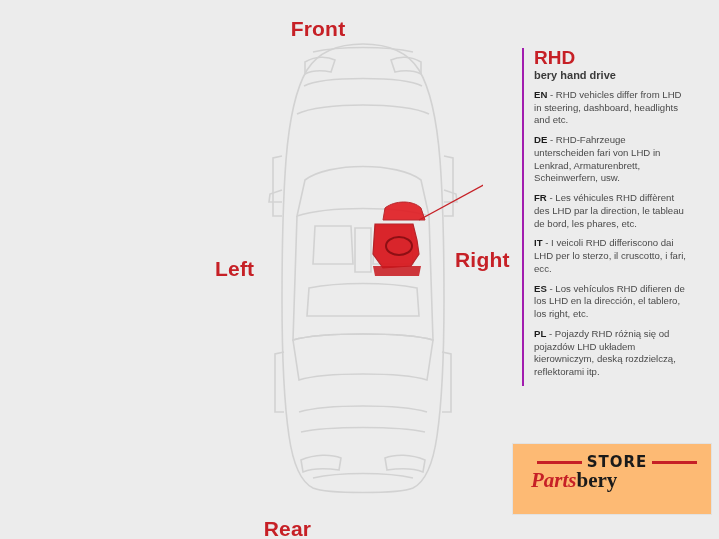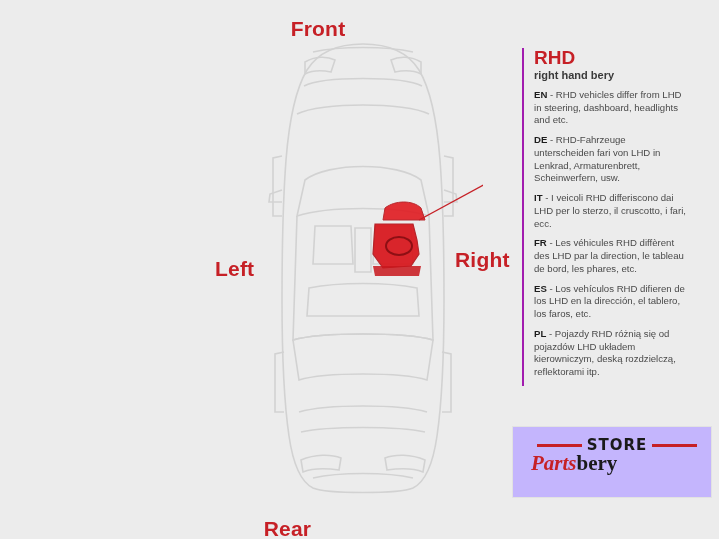--- a/index.html
+++ b/index.html
@@ -74,24 +74,24 @@
   }
   .desc .lang {
     color: #1d1d1d;
     font-weight: bold;
   }
 
   
   .logo {
     position: absolute;
     left: 512px;
-    top: 426px;
+    top: 443px;
     width: 200px;
     height: 72px;
-    background: #c4b5fd;
+    background: #fdba74;
     border: 1px solid #e2e2e2;
     box-sizing: border-box;
   }
   .logo-store {
     position: absolute;
     top: 9px;
     left: 24px;
     width: 160px;
     display: flex;
     align-items: center;
@@ -199,27 +199,27 @@
         <ellipse cx="156" cy="206" rx="13" ry="9" fill="none" stroke="#8e0f14" stroke-width="2"></ellipse>
         <path d="M130 226 L 178 226 L 176 236 L 132 236 Z" fill="#c8161c" opacity="0.85"></path>
       </g>
 
       <line x1="176" y1="180" x2="290" y2="118" stroke="#c62026" stroke-width="1.4"></line>
     </svg>
   </div>
 
   <div class="panel">
     <div class="panel-title">RHD</div>
-    <div class="panel-sub">right hand bery</div>
+    <div class="panel-sub">bery hand drive</div>
 
     <p class="desc"><span class="lang">EN</span><span> - RHD vehicles differ from LHD in steering, dashboard, headlights and etc.</span></p>
     <p class="desc"><span class="lang">DE</span><span> - RHD-Fahrzeuge unterscheiden fari von LHD in Lenkrad, Armaturenbrett, Scheinwerfern, usw.</span></p>
+    <p class="desc"><span class="lang">FR</span><span> - Les véhicules RHD diffèrent des LHD par la direction, le tableau de bord, les phares, etc.</span></p>
     <p class="desc"><span class="lang">IT</span><span> - I veicoli RHD differiscono dai LHD per lo sterzo, il cruscotto, i fari, ecc.</span></p>
-    <p class="desc"><span class="lang">FR</span><span> - Les véhicules RHD diffèrent des LHD par la direction, le tableau de bord, les phares, etc.</span></p>
-    <p class="desc"><span class="lang">ES</span><span> - Los vehículos RHD difieren de los LHD en la dirección, el tablero, los faros, etc.</span></p>
+    <p class="desc"><span class="lang">ES</span><span> - Los vehículos RHD difieren de los LHD en la dirección, el tablero, los right, etc.</span></p>
     <p class="desc"><span class="lang">PL</span><span> - Pojazdy RHD różnią się od pojazdów LHD układem kierowniczym, deską rozdzielczą, reflektorami itp.</span></p>
   </div>
 
   <div class="logo">
     <div class="logo-store">
       <div class="logo-rule"></div>
       <div class="logo-store-text">STORE</div>
       <div class="logo-rule"></div>
     </div>
     <div class="logo-main"><span class="logo-parts">Parts</span><span class="logo-bery">bery</span></div>

